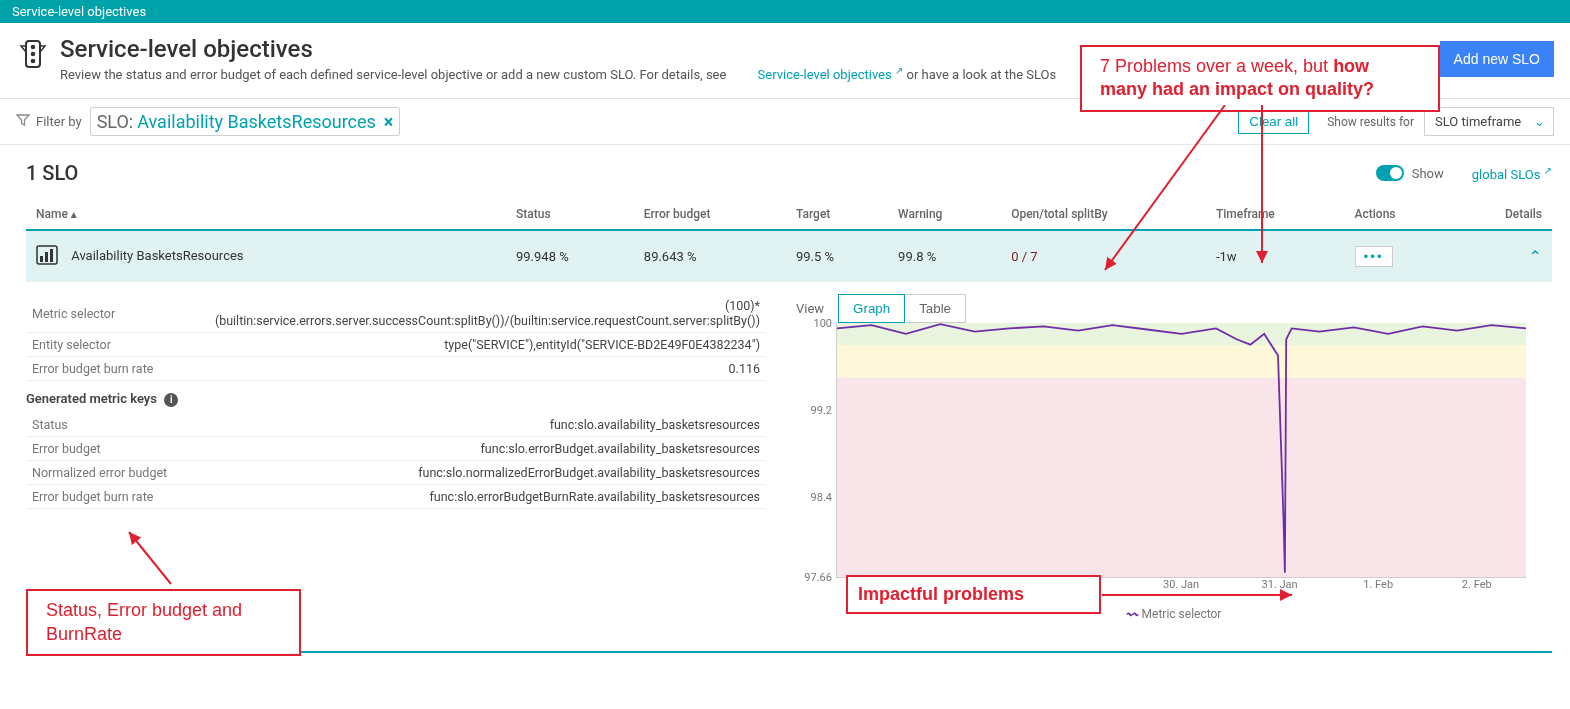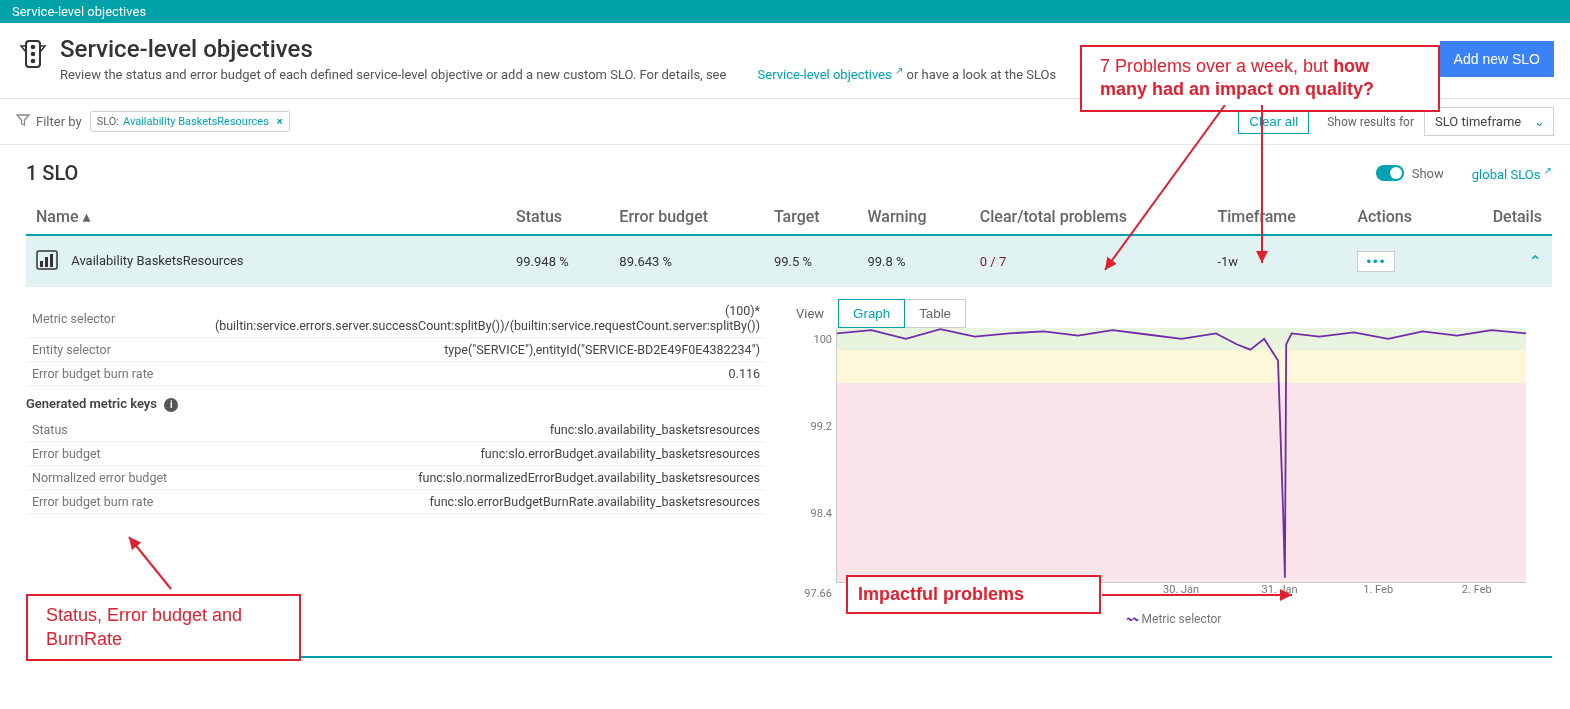--- a/index.html
+++ b/index.html
@@ -8,36 +8,36 @@
   .header-row { display: flex; align-items: flex-start; padding: 12px 16px 16px 16px; border-bottom: 1px solid #e0e0e0; position: relative; }
   .traffic-icon { margin-right: 10px; margin-top: 2px; }
   .header-texts { flex: 1; }
   .page-title { font-size: 24px; font-weight: 500; color: #333; }
   .page-subtitle { font-size: 13px; color: #555; margin-top: 2px; }
   .link { color: #00a1b2; text-decoration: none; margin-left: 28px; }
   .add-btn { background: #3b82f6; color: #fff; border: none; padding: 10px 14px; cursor: pointer; font-size: 14px; align-self: center; }
   .filter-row { display: flex; align-items: center; padding: 8px 16px; border-bottom: 1px solid #e6e6e6; background: #fff; }
   .filter-icon { color: #888; margin-right: 6px; }
   .filter-label { color: #666; margin-right: 8px; }
-  .filter-chip { border: 1px solid #d0d0d0; border-radius: 2px; padding: 3px 6px; display: flex; align-items: center; font-size: 11px; }
+  .filter-chip { border: 1px solid #d0d0d0; border-radius: 2px; padding: 3px 6px; display: flex; align-items: center; font-size: 18px; }
   .filter-chip .chip-key { color: #666; }
   .filter-chip .chip-val { color: #00a1b2; margin-left: 4px; }
   .chip-close { color: #00a1b2; margin-left: 8px; cursor: pointer; font-weight: bold; }
   .clear-all { margin-left: auto; border: 1px solid #00a1b2; color: #00a1b2; background: #fff; padding: 4px 10px; cursor: pointer; margin-right: 18px; }
   .show-results { color: #666; font-size: 12px; margin-right: 10px; }
   .timeframe-select { border: 1px solid #d0d0d0; padding: 6px 24px 6px 10px; background: #fff; color: #444; position: relative; cursor: pointer; width: 130px; }
   .chev { color: #00a1b2; position: absolute; right: 8px; }
   .content { padding: 16px 18px 20px 26px; }
   .slo-count-row { display: flex; align-items: center; }
   .slo-count { font-size: 20px; font-weight: 500; }
   .show-global { margin-left: auto; font-size: 13px; color: #666; display:flex; align-items:center; }
   .toggle { width: 28px; height: 16px; background: #00a1b2; border-radius: 10px; position: relative; margin-right: 8px; display:inline-block;}
   .toggle::after { content:''; position:absolute; width:12px; height:12px; background:#fff; border-radius:50%; top:2px; right:2px;}
   table.slo-table { width: 100%; border-collapse: collapse; margin-top: 14px; }
-  table.slo-table thead th { text-align: left; color: #666; font-weight: 500; font-size: 16px; padding: 8px 10px; border-bottom: 2px solid #00a1b2; }
+  table.slo-table thead th { text-align: left; color: #666; font-weight: 500; font-size: 12px; padding: 8px 10px; border-bottom: 2px solid #00a1b2; }
   table.slo-table tbody td { padding: 14px 10px; background: #e0f2f2; }
   .row-icon { margin-right: 10px; vertical-align: middle; }
   .problems-link { color: #7f1d1d; }
   .actions-btn { border: 1px solid #ccc; background:#fff; color:#00a1b2; padding:2px 8px; cursor:pointer; letter-spacing:2px;}
   .chev-up { color:#00a1b2; cursor:pointer; font-size:16px;}
   .detail-row { display: flex; margin-top: 12px; align-items:flex-start;}
   .detail-left { flex: 0 0 770px; padding-right: 30px; position:relative;}
   .detail-right { flex: 1; }
   .view-tabs { display:flex; align-items:center; margin-bottom: 0;}
   .view-label { color:#666; margin-right: 14px;}
@@ -45,21 +45,21 @@
   .tab-btn.active { border-color:#00a1b2; color:#00a1b2;}
   .tab-btn + .tab-btn { border-left: none;}
   .meta-grid { width: 100%; border-collapse: collapse; font-size: 12.5px; color:#666;}
   .meta-grid td { padding: 4px 6px; border-bottom: 1px solid #eee;}
   .meta-grid td:first-child { width: 170px; color:#777;}
   .meta-grid td:last-child { text-align: right; color:#444;}
   .generated-heading { font-weight:600; color:#444; padding:10px 0 6px 0;}
   .info-icon { display:inline-block; width:14px; height:14px; background:#555; color:#fff; border-radius:50%; font-size:10px; text-align:center; line-height:14px; margin-left:4px;}
   
   .chart-area { position:relative; width: 730px; height: 280px; }
-  .y-axis { position:absolute; left:0; top:11px; bottom:25px; width:40px; }
+  .y-axis { position:absolute; left:0; top:0; bottom:25px; width:40px; }
   .y-tick { position:absolute; right:4px; font-size:11px; color:#777; transform: translateY(-50%);}
   .plot { position:absolute; left:40px; right:0; top:0; bottom:25px; border-left:1px solid #ccc; border-bottom:1px solid #ccc;}
   .band { position:absolute; left:0; right:0; }
   .x-axis { position:absolute; left:40px; right:0; bottom:0; height:25px; display:flex;}
   .x-tick { flex:1; text-align:center; font-size:11px; color:#777; }
   .legend-line { text-align:center; font-size:12px; color:#777; margin-top:1px;}
   .legend-swatch { color:#6f2da8;}
   
   .anno-box { position:absolute; border:2px solid #e02030; color:#e02030; font-size:18px; padding: 8px 18px; background: #fff; font-family: "Comic Sans MS", cursive, sans-serif; text-align:left; line-height:1.3;}
   .anno-box strong { font-weight:bold;}
@@ -126,21 +126,21 @@
   </div>
 
   <table class="slo-table">
     <thead>
       <tr>
         <th style="width:480px"><span>Name</span> ▴</th>
         <th>Status</th>
         <th>Error budget</th>
         <th>Target</th>
         <th>Warning</th>
-        <th>Clear/total problems</th>
+        <th>Open/total splitBy</th>
         <th>Timeframe</th>
         <th>Actions</th>
         <th style="text-align:right">Details</th>
       </tr>
     </thead>
     <tbody>
       <tr>
         <td>
           <span class="row-icon">
             <svg width="22" height="20" viewBox="0 0 22 20">

